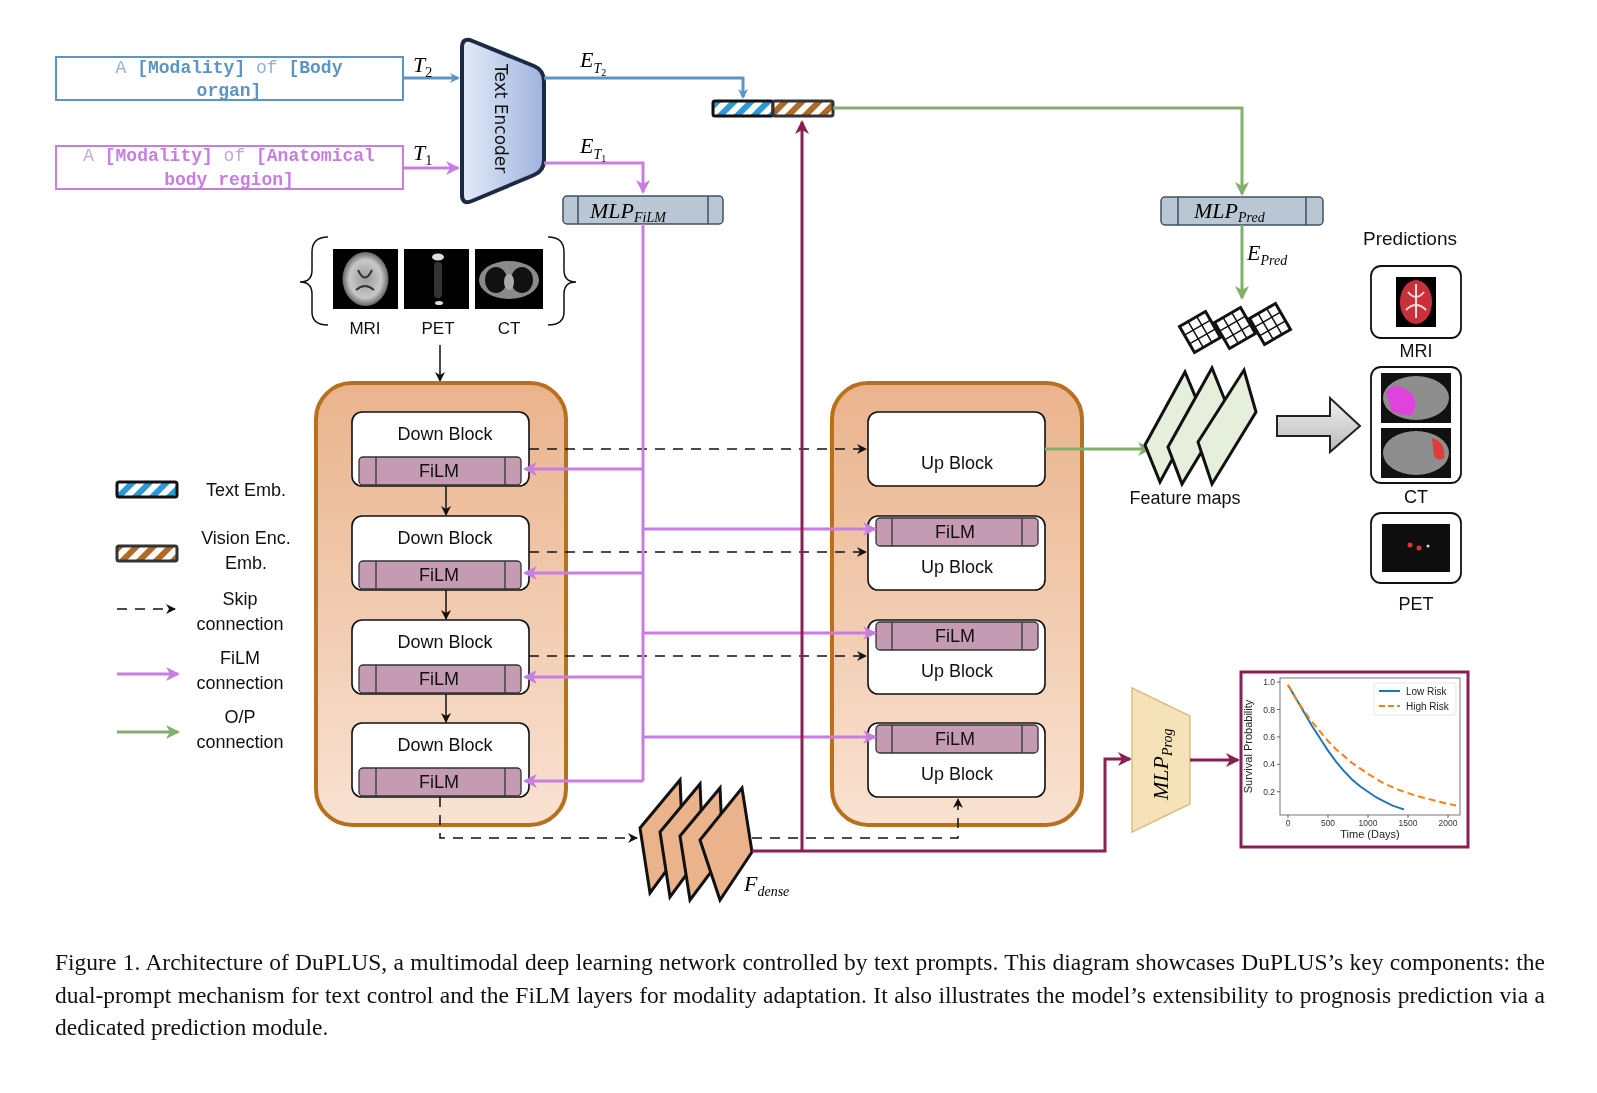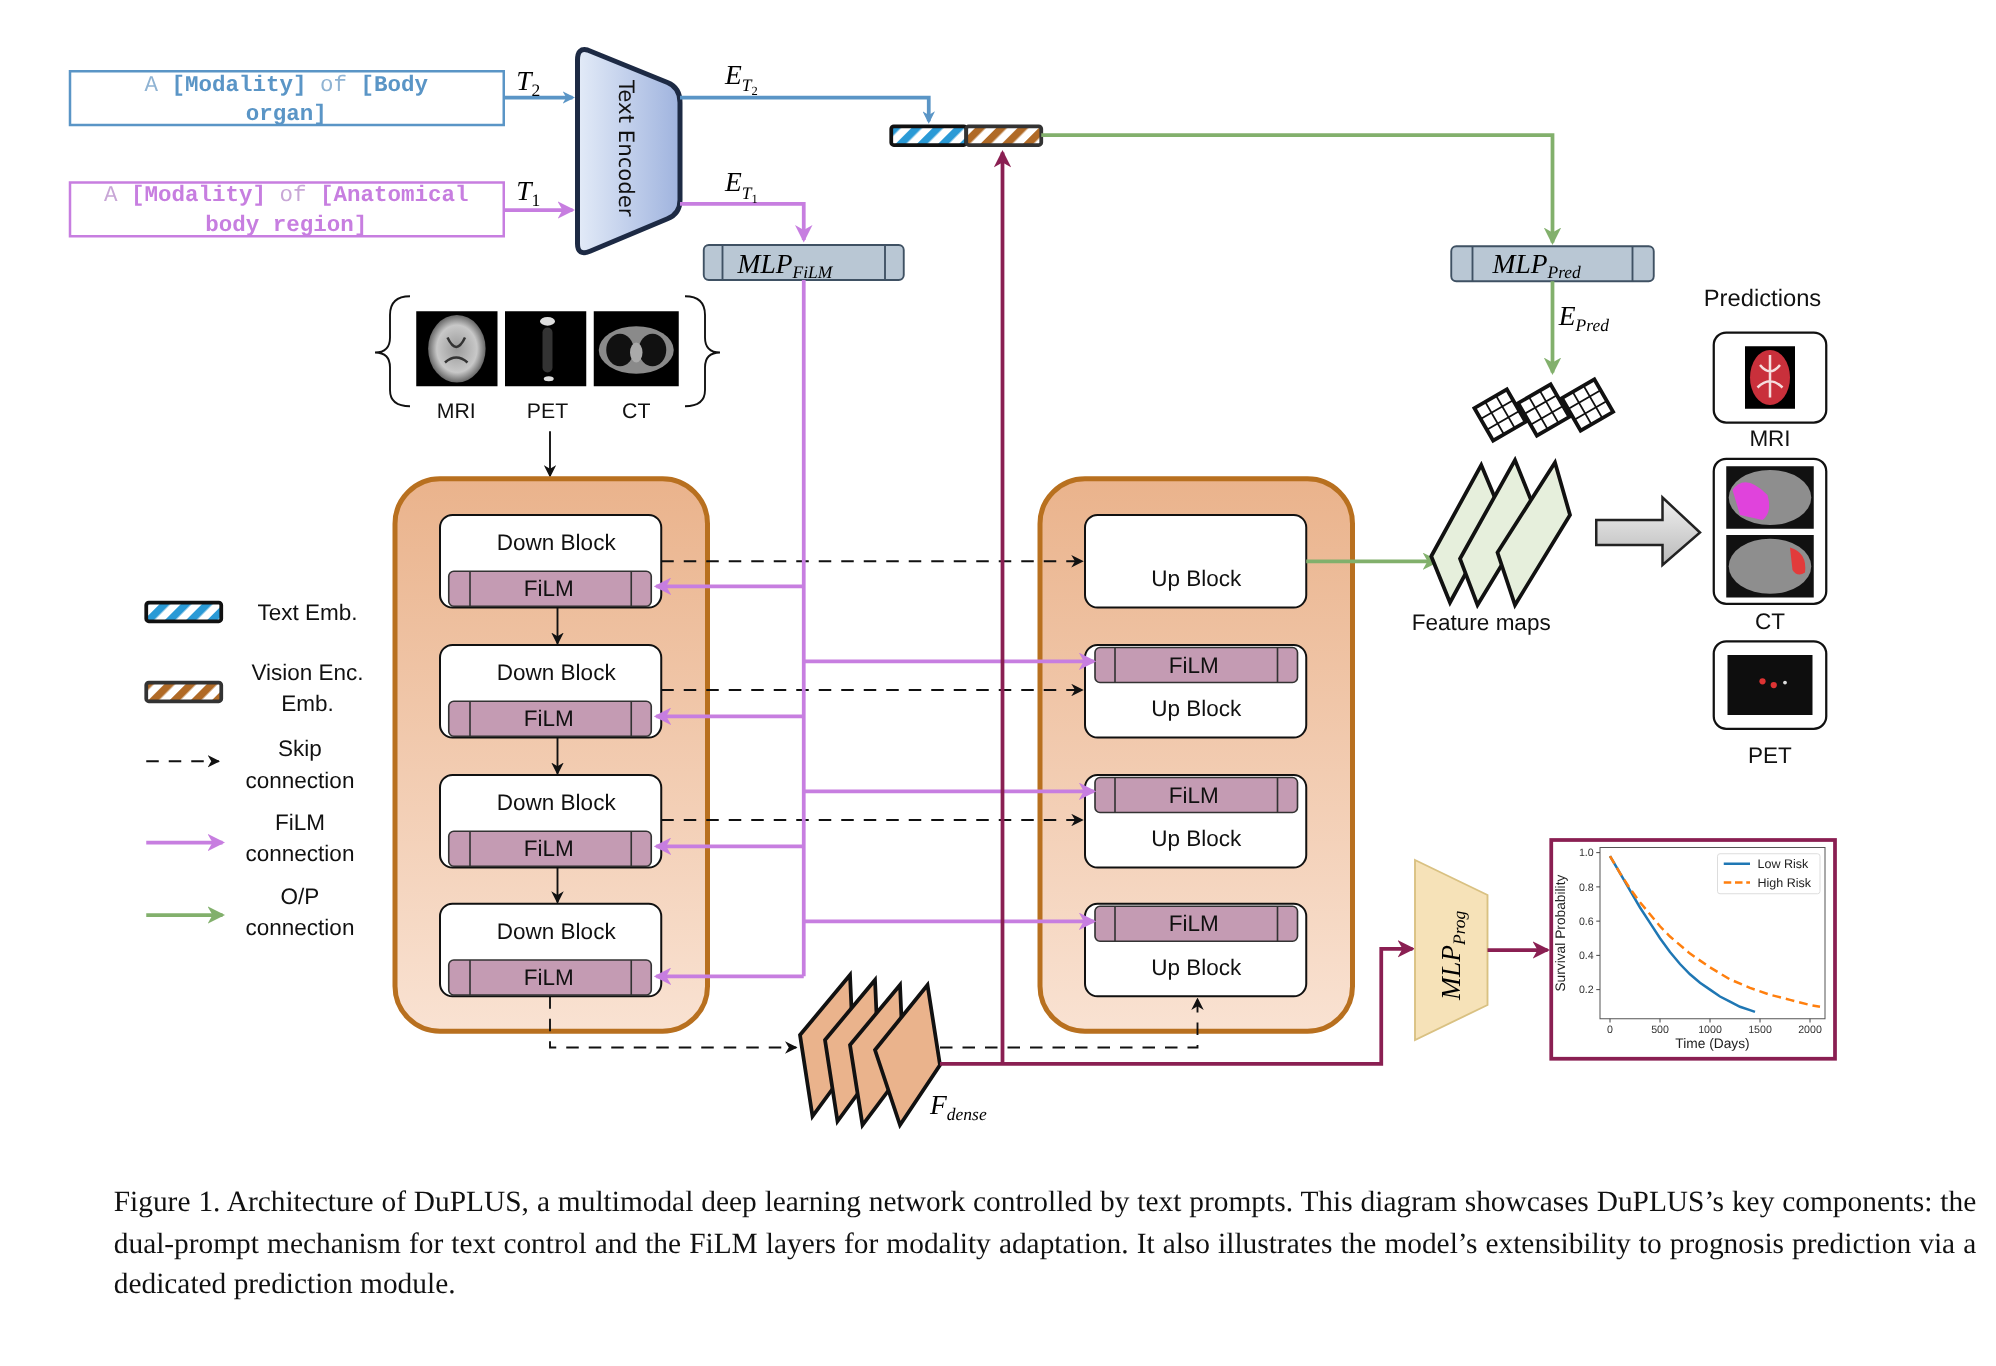--- a/index.html
+++ b/index.html
@@ -1,21 +1,21 @@
 <!DOCTYPE html>
 <html><head>
 <meta charset="utf-8">
 <style>
   html, body { margin:0; padding:0; background:#ffffff; }
   body { width:1597px; height:1093px; position:relative; overflow:hidden; font-family:"Liberation Sans", sans-serif; }
   svg#diagram { position:absolute; left:0; top:0; }
   .sans { font-family:"DejaVu Sans", sans-serif; }
   .mono { font-family:"Liberation Mono", monospace; }
   .serif { font-family:"Liberation Serif", serif; }
-  .caption { position:absolute; left:55px; top:946px; width:1490px; font-family:"Liberation Serif", serif; font-size:23.5px; line-height:32.5px; color:#111; text-align:justify;margin-left:36px; }
+  .caption { position:absolute; left:55px; top:946px; width:1490px; font-family:"Liberation Serif", serif; font-size:23.5px; line-height:32.5px; color:#111; text-align:justify; }
 </style>
 </head>
 <body>
 
 <svg id="diagram" width="1597" height="940" viewBox="0 0 1597 940" xmlns="http://www.w3.org/2000/svg">
   <defs>
     <marker id="arBlue" markerWidth="10" markerHeight="10" refX="8" refY="5" orient="auto" markerUnits="userSpaceOnUse">
         <path d="M0,0 L10,5 L0,10 L3,5 z" fill="#5a95c6"></path>
       </marker>
     <marker id="arPurple" markerWidth="14" markerHeight="14" refX="12" refY="7" orient="auto" markerUnits="userSpaceOnUse">

